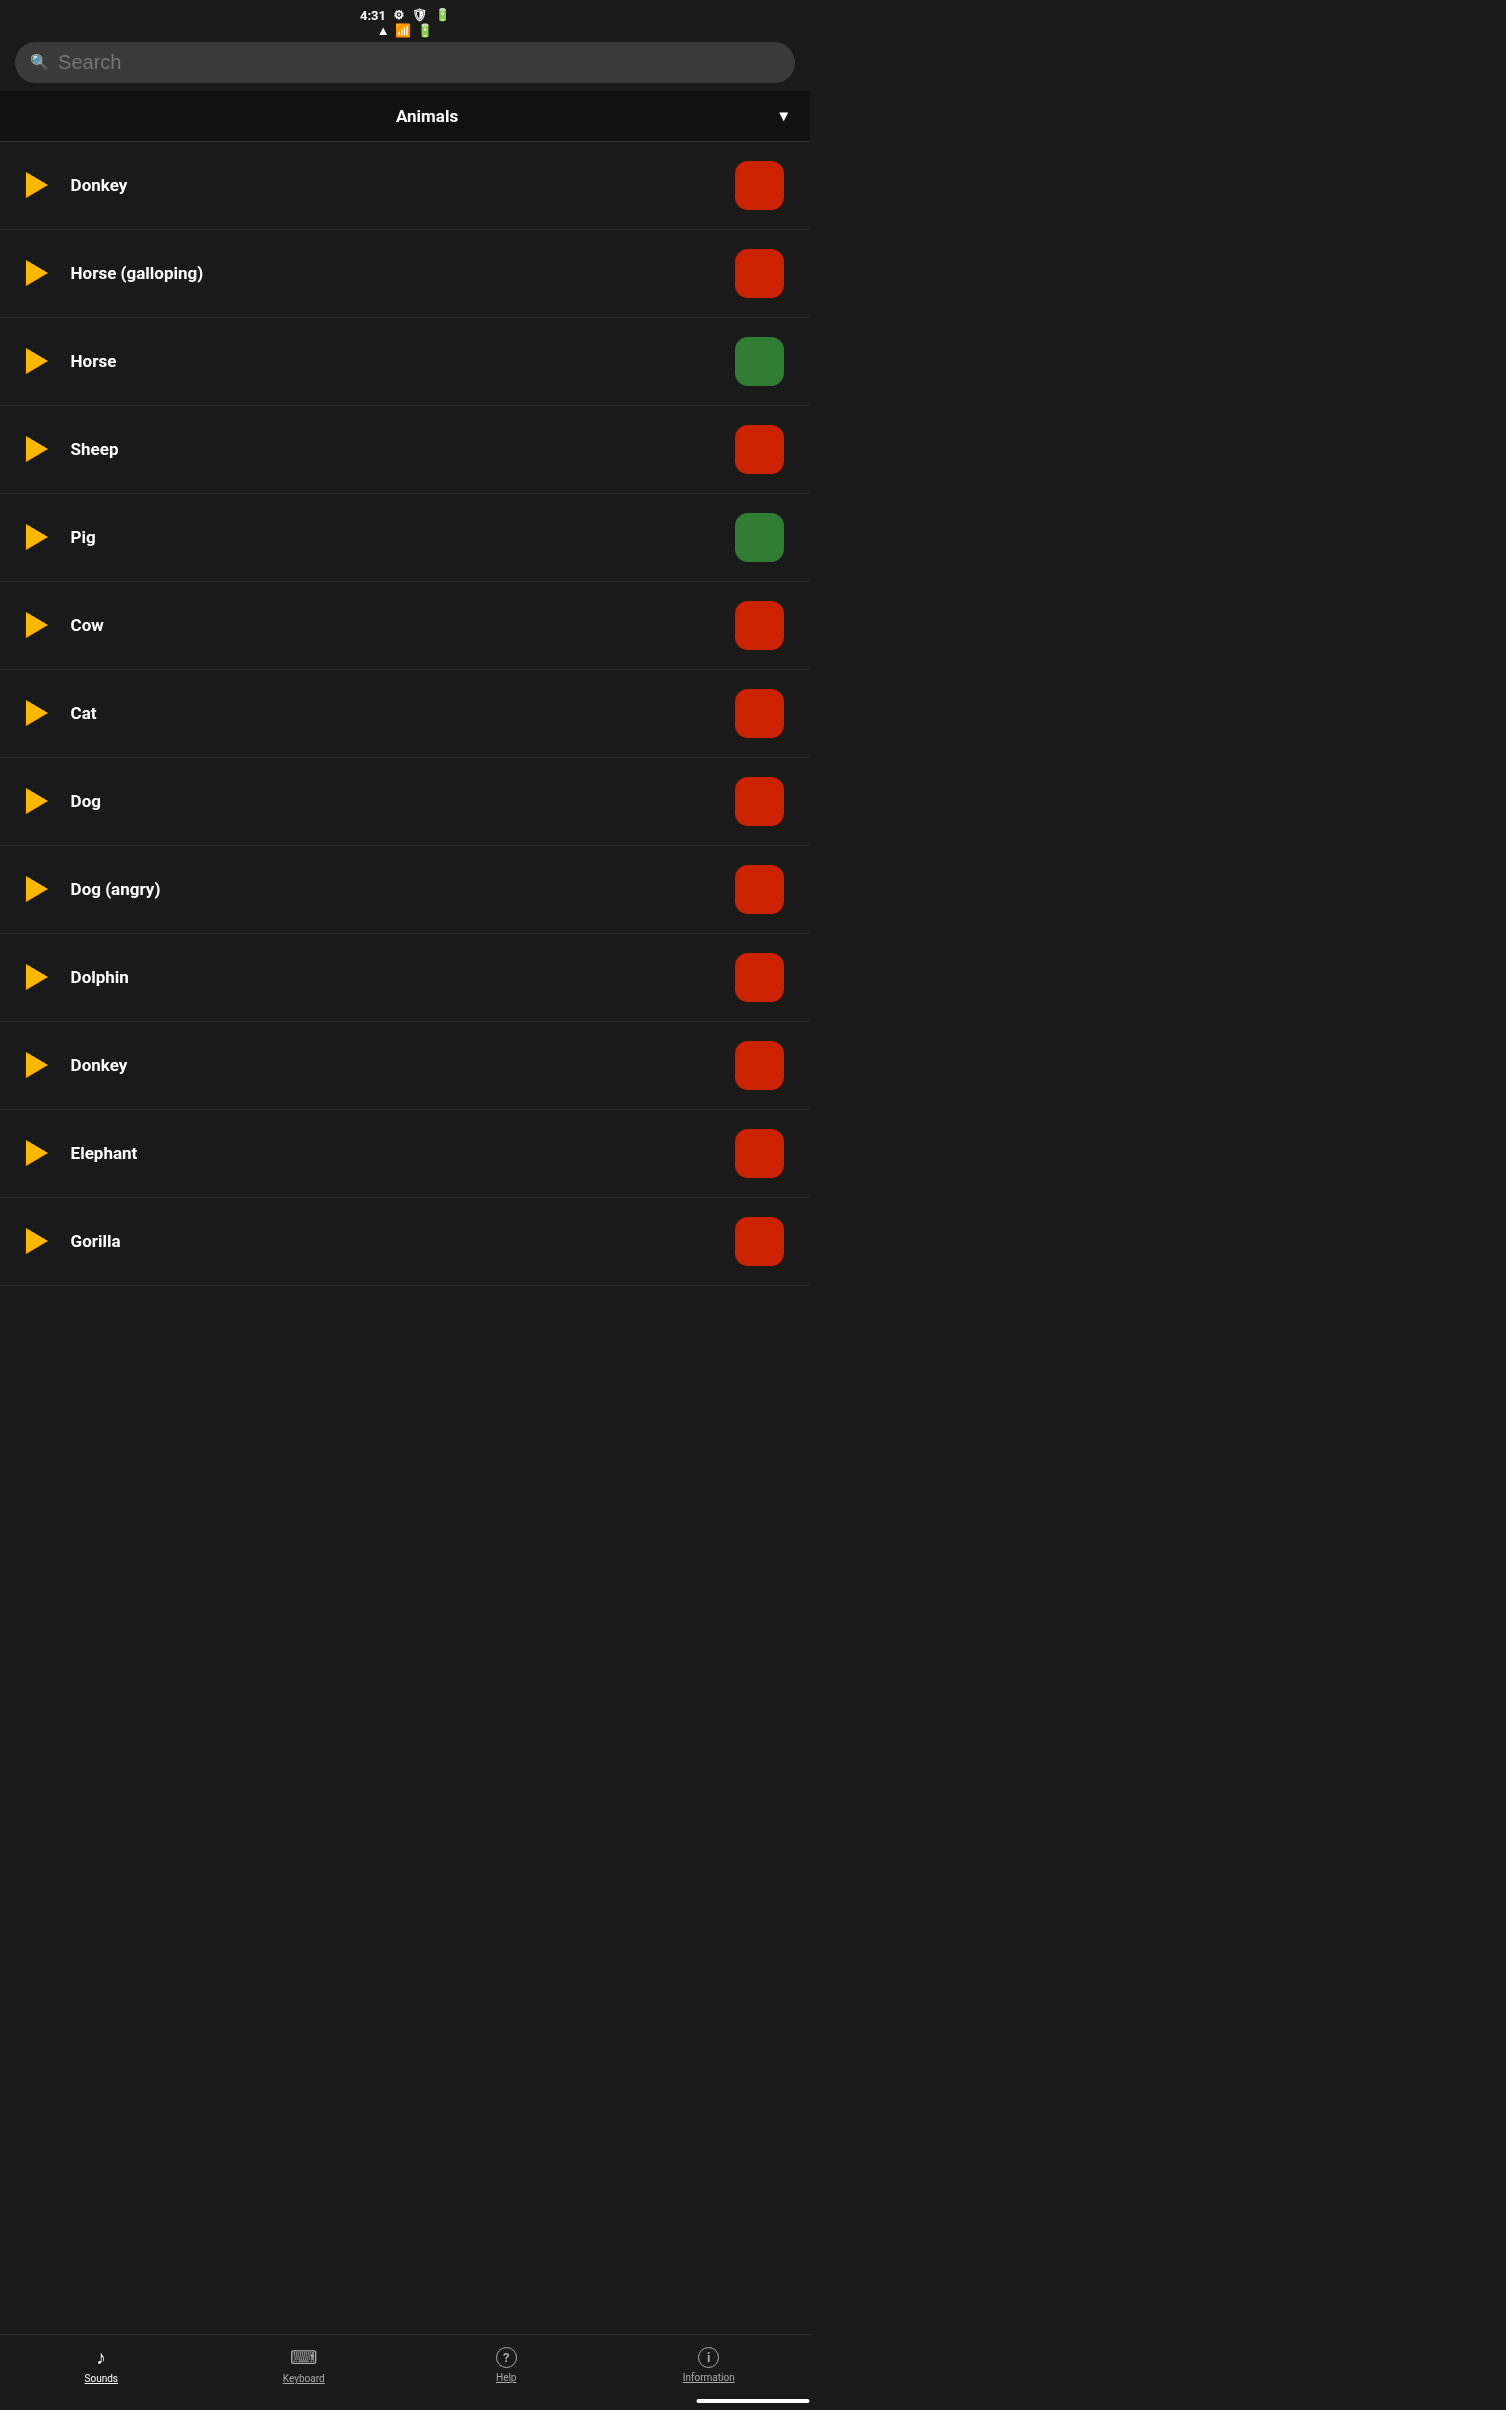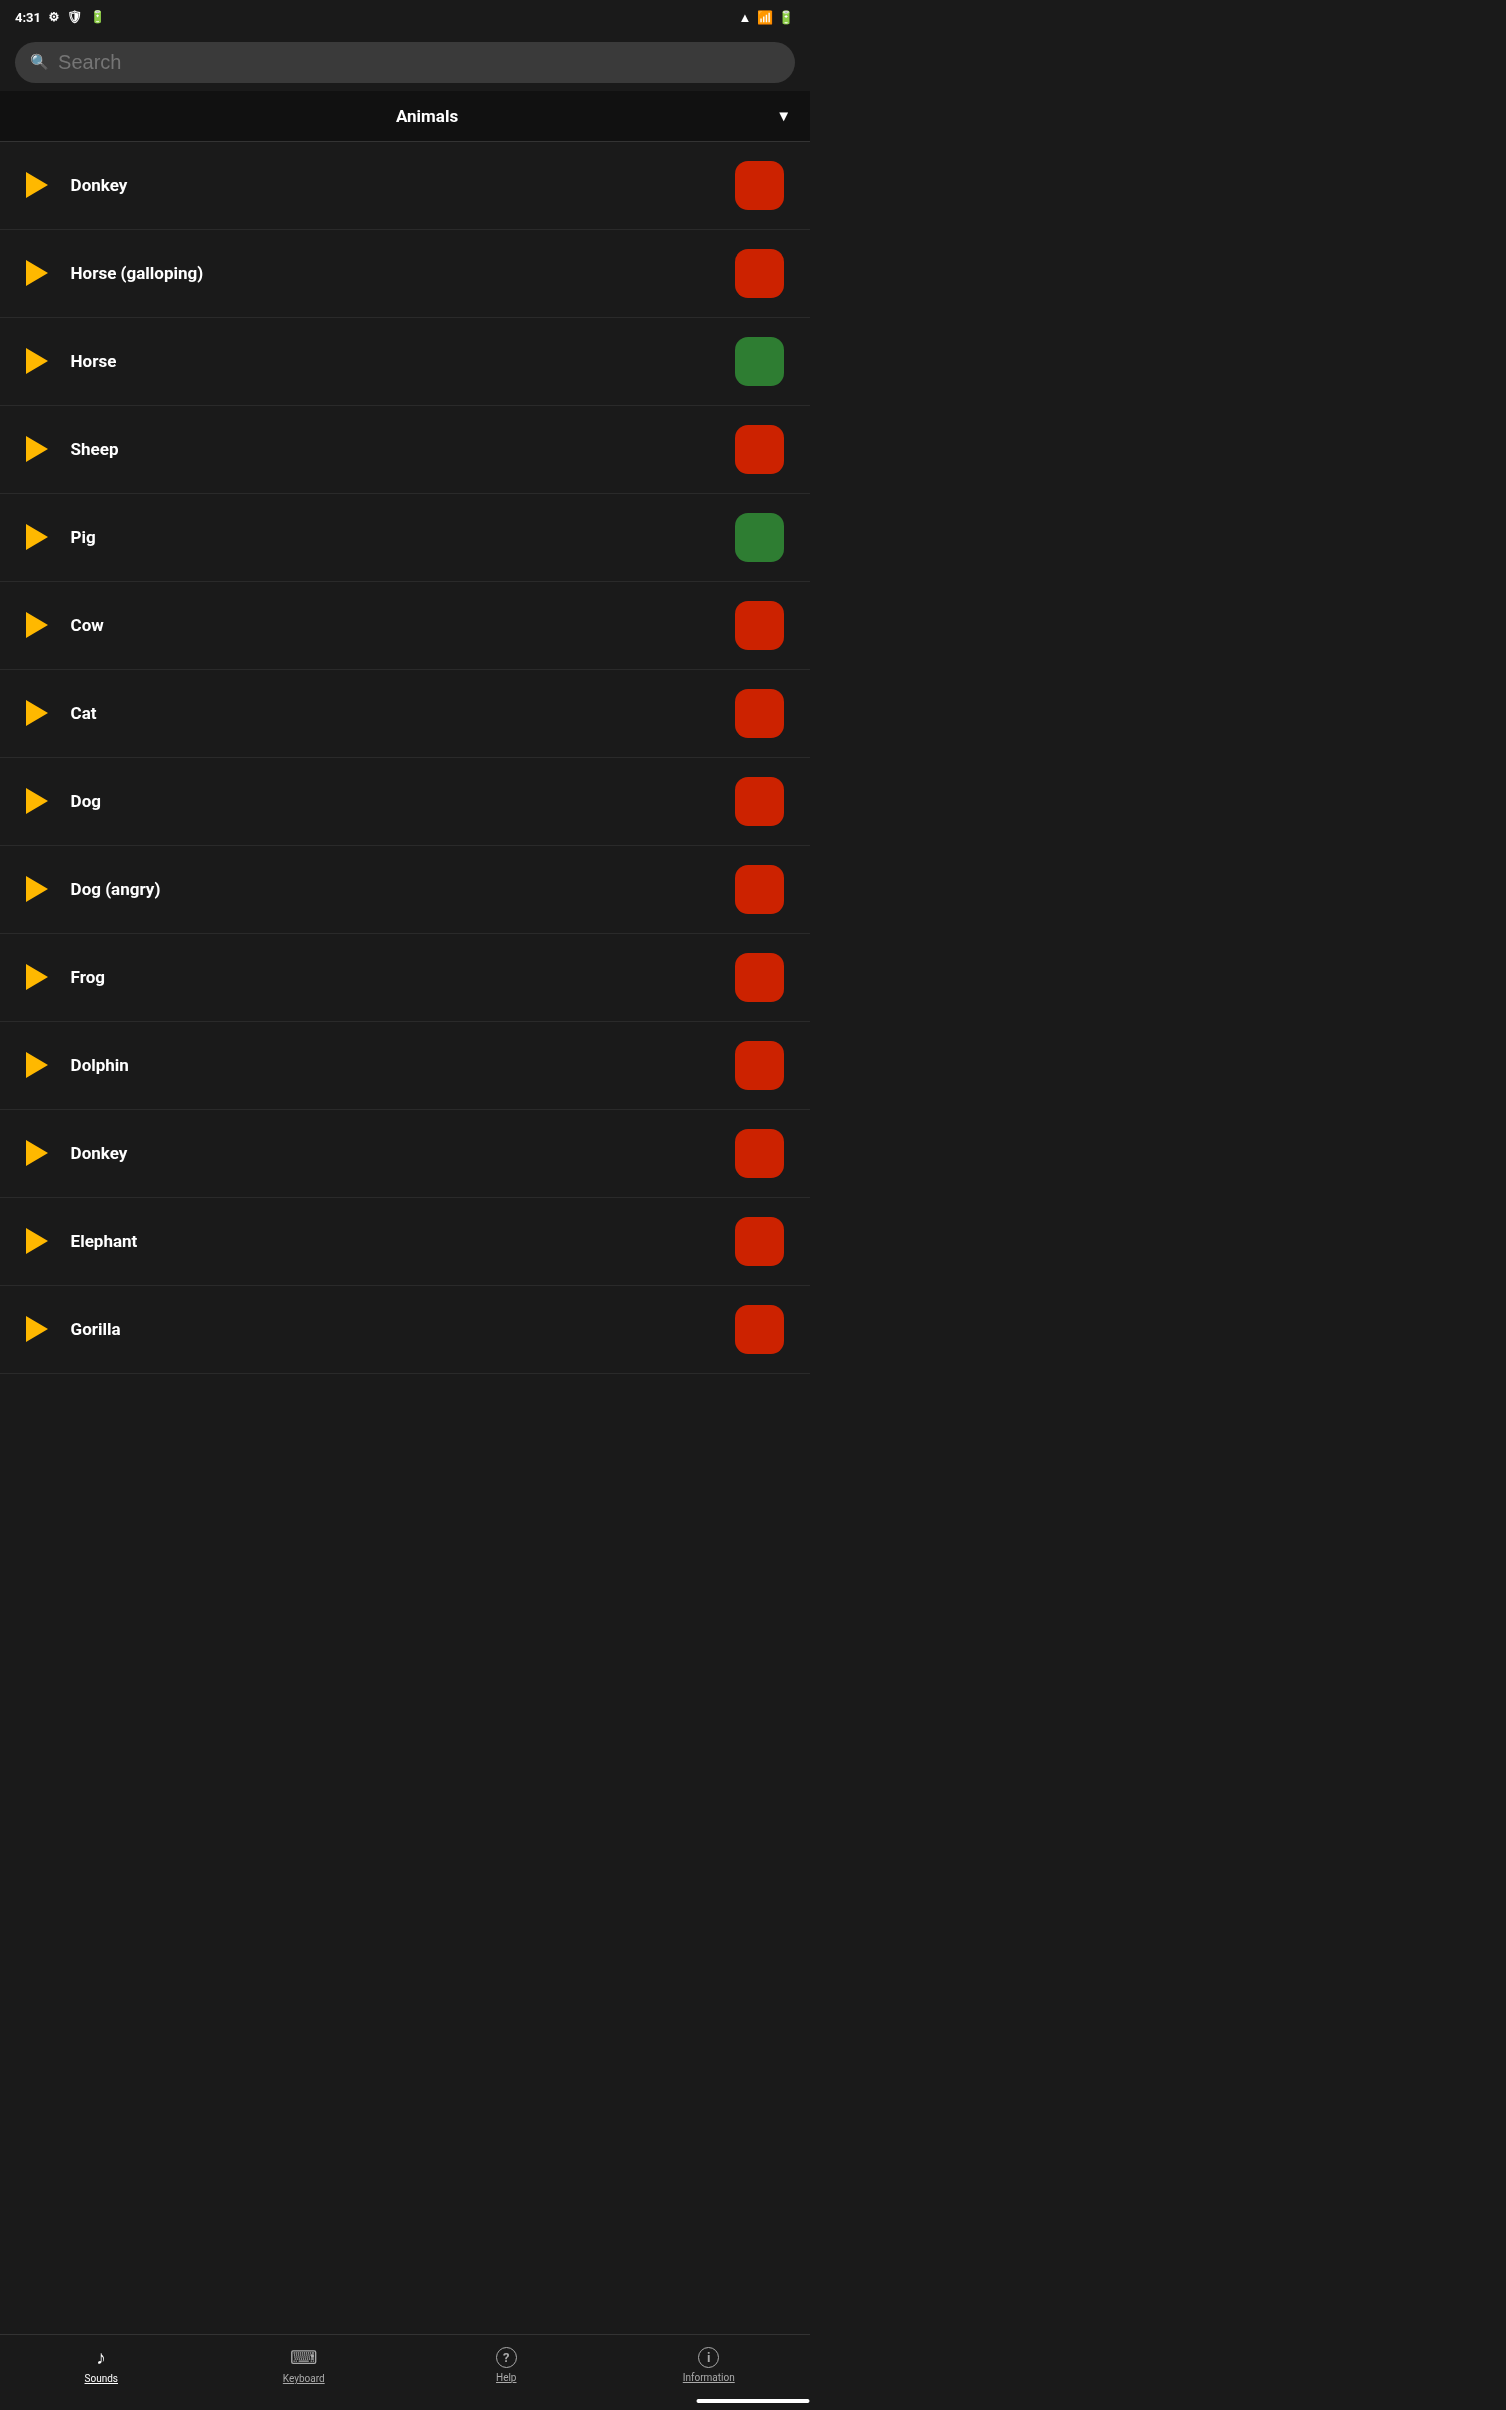--- a/index.html
+++ b/index.html
@@ -19,20 +19,21 @@
     }
 
     
     .status-bar {
       display: flex;
       justify-content: space-between;
       align-items: center;
       padding: 7.5px 15px;
       background-color: #1a1a1a;
       height: 34px;
+      flex-direction: column;
     }
 
     .status-left {
       display: flex;
       align-items: center;
       gap: 7.5px;
       font-size: 13px;
       font-weight: bold;
       color: #ffffff;
     }
@@ -269,25 +270,20 @@
       <span class="animal-name">Dog</span>
       <div class="favorite-btn red"></div>
     </div>
     <div class="animal-item">
       <div class="play-button"></div>
       <span class="animal-name">Dog (angry)</span>
       <div class="favorite-btn red"></div>
     </div>
     <div class="animal-item">
       <div class="play-button"></div>
-      <span class="animal-name">Frog</span>
-      <div class="favorite-btn red"></div>
-    </div>
-    <div class="animal-item">
-      <div class="play-button"></div>
       <span class="animal-name">Dolphin</span>
       <div class="favorite-btn red"></div>
     </div>
     <div class="animal-item">
       <div class="play-button"></div>
       <span class="animal-name">Donkey</span>
       <div class="favorite-btn red"></div>
     </div>
     <div class="animal-item">
       <div class="play-button"></div>

